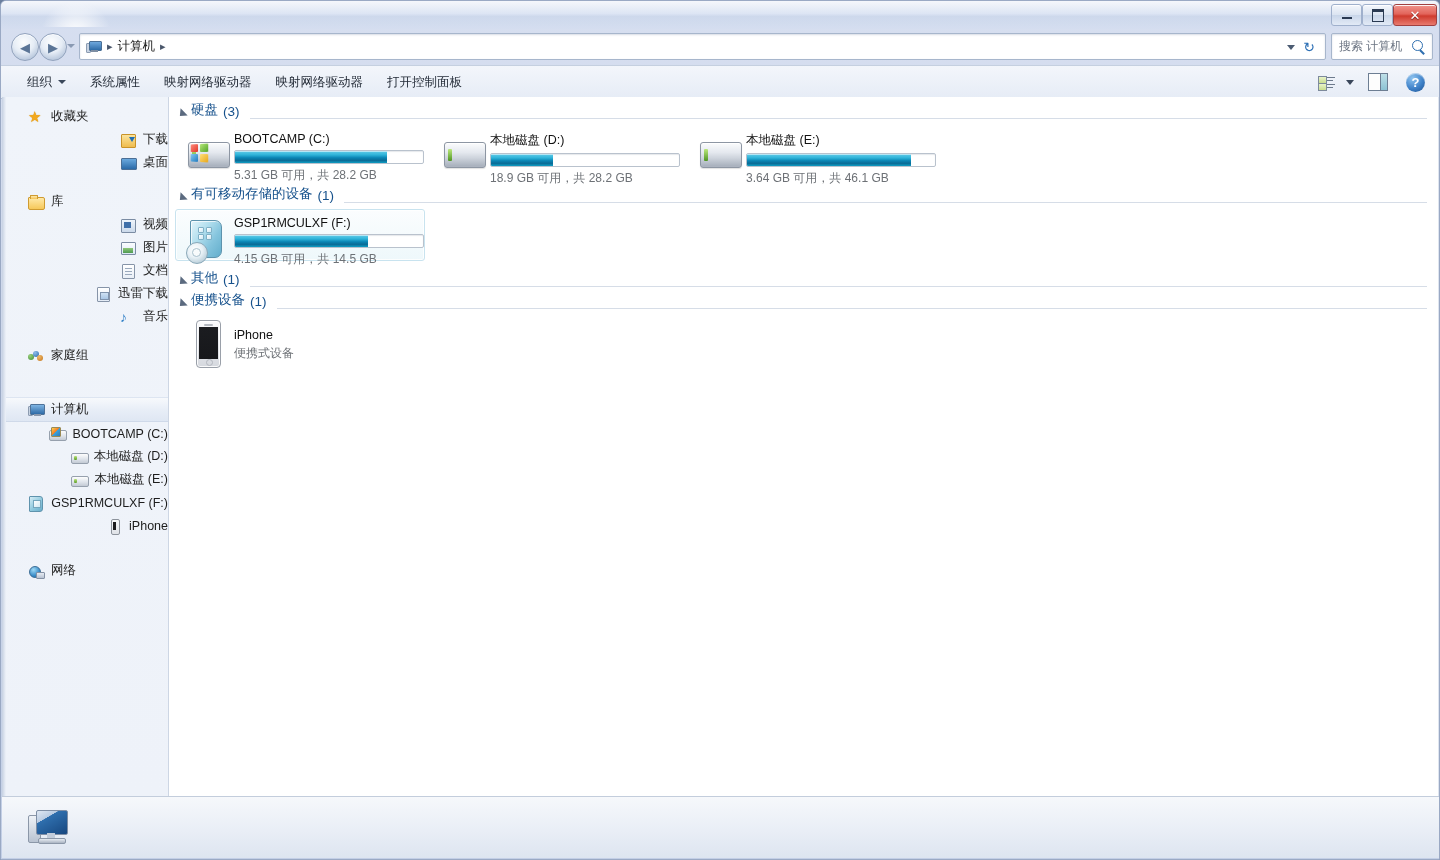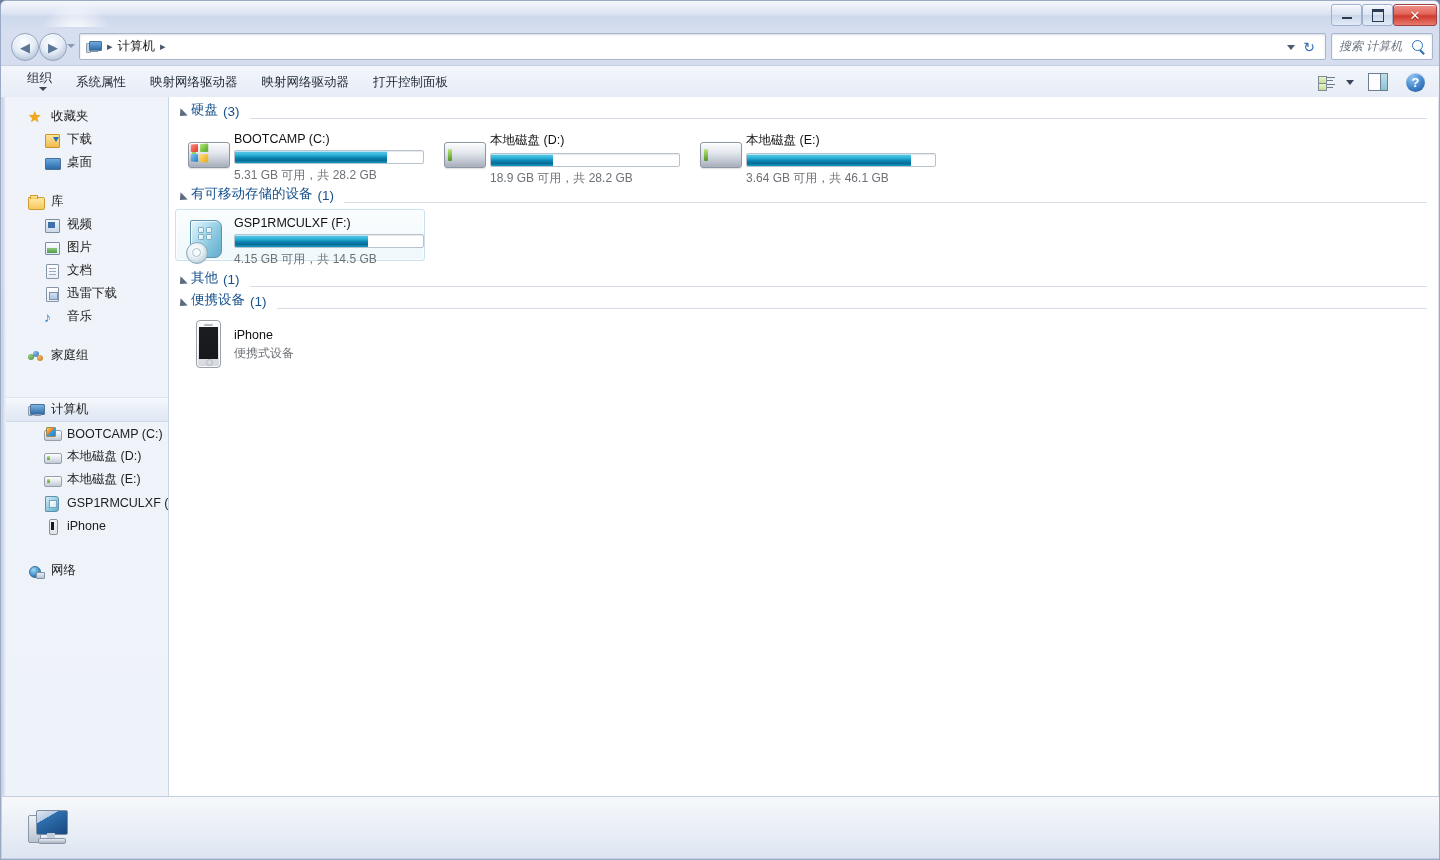--- a/index.html
+++ b/index.html
@@ -104,21 +104,21 @@
     position:absolute;right:8px;top:50%;margin-top:-8px;width:16px;height:16px;
     color:#2c6fb5;font-size:14px;line-height:16px;text-align:center;
   }
   #searchbox{
     position:absolute;right:8px;top:4px;width:100px;height:25px;
     background:#fff;border:1px solid #a7b6cc;border-radius:2px;
     box-shadow:inset 0 1px 2px rgba(140,155,180,.35);
     display:flex;align-items:center;
   }
   #search-text{
-    color:#6d7684;font-style:italic;font-size:12px;margin-left:7px;flex:1;
+    color:#6d7684;font-size:12px;margin-left:7px;flex:1;
     white-space:nowrap;overflow:hidden;
   }
   #search-icon{
     width:18px;height:18px;margin-right:4px;position:relative;flex:none;
   }
   #search-icon .ring{
     position:absolute;left:2px;top:2px;width:9px;height:9px;border-radius:50%;
     border:1.8px solid #2f6fb0;
   }
   #search-icon .handle{
@@ -131,21 +131,21 @@
     position:absolute;left:0;top:64px;width:1440px;height:32px;
     background:linear-gradient(180deg,#f3f6fb 0%,#e6ecf6 100%);
     border-top:1px solid #c5d0e0;border-bottom:1px solid #b3c0d4;
     display:flex;align-items:center;
   }
   .cmdbtn{
     height:24px;display:flex;align-items:center;padding:0 12px;
     color:#1f2733;font-size:12.5px;white-space:nowrap;cursor:default;
     border-radius:2px;
   }
-  .cmdbtn:first-child{margin-left:14px;flex-direction:column;}
+  .cmdbtn:first-child{margin-left:14px;}
   .cmd-caret{
     margin-left:6px;width:0;height:0;
     border-left:4px solid transparent;border-right:4px solid transparent;
     border-top:4px solid #3a475a;
   }
   #cmdright{position:absolute;right:10px;top:0;height:32px;display:flex;align-items:center;}
   #view-icon{width:18px;height:15px;position:relative;margin-right:2px;}
   #view-icon .cell{position:absolute;width:7px;height:6px;border:1px solid #7d8a9c;background:#fdfdfd;}
   #view-icon .cell.c1{left:0;top:1px;background:linear-gradient(180deg,#e9f3c9,#c9dd8f);}
   #view-icon .cell.c2{left:0;top:8px;background:linear-gradient(180deg,#e9f3c9,#c9dd8f);}
@@ -187,21 +187,21 @@
     position:absolute;right:0;top:0;width:3px;height:700px;
     background:linear-gradient(90deg,#e2e8f2,#cfd8e7);
   }
 
   
   .nav-item{
     height:23px;display:flex;align-items:center;padding-left:0;
     font-size:12.5px;color:#1d1d1d;white-space:nowrap;cursor:default;
   }
   .nav-item.root{padding-left:26px;}
-  .nav-item.child{padding-left:42px;}
+  .nav-item.child{padding-left:42px;justify-content:flex-end;}
   .nav-item.selected{
     background:linear-gradient(180deg,#f7f9fc 0%,#e8eef7 50%,#dfe7f3 100%);
     border-top:1px solid #dde5f1;border-bottom:1px solid #cfd9e9;
     box-shadow:inset 1px 0 0 #e8eef7;
   }
   .nav-icon{width:17px;height:16px;margin-right:6px;position:relative;flex:none;}
   .nav-gap{height:16px;}
 
   
   .ic-star{color:#f2a81d;font-size:15px;line-height:16px;text-shadow:0 0 1px #c98300;}

